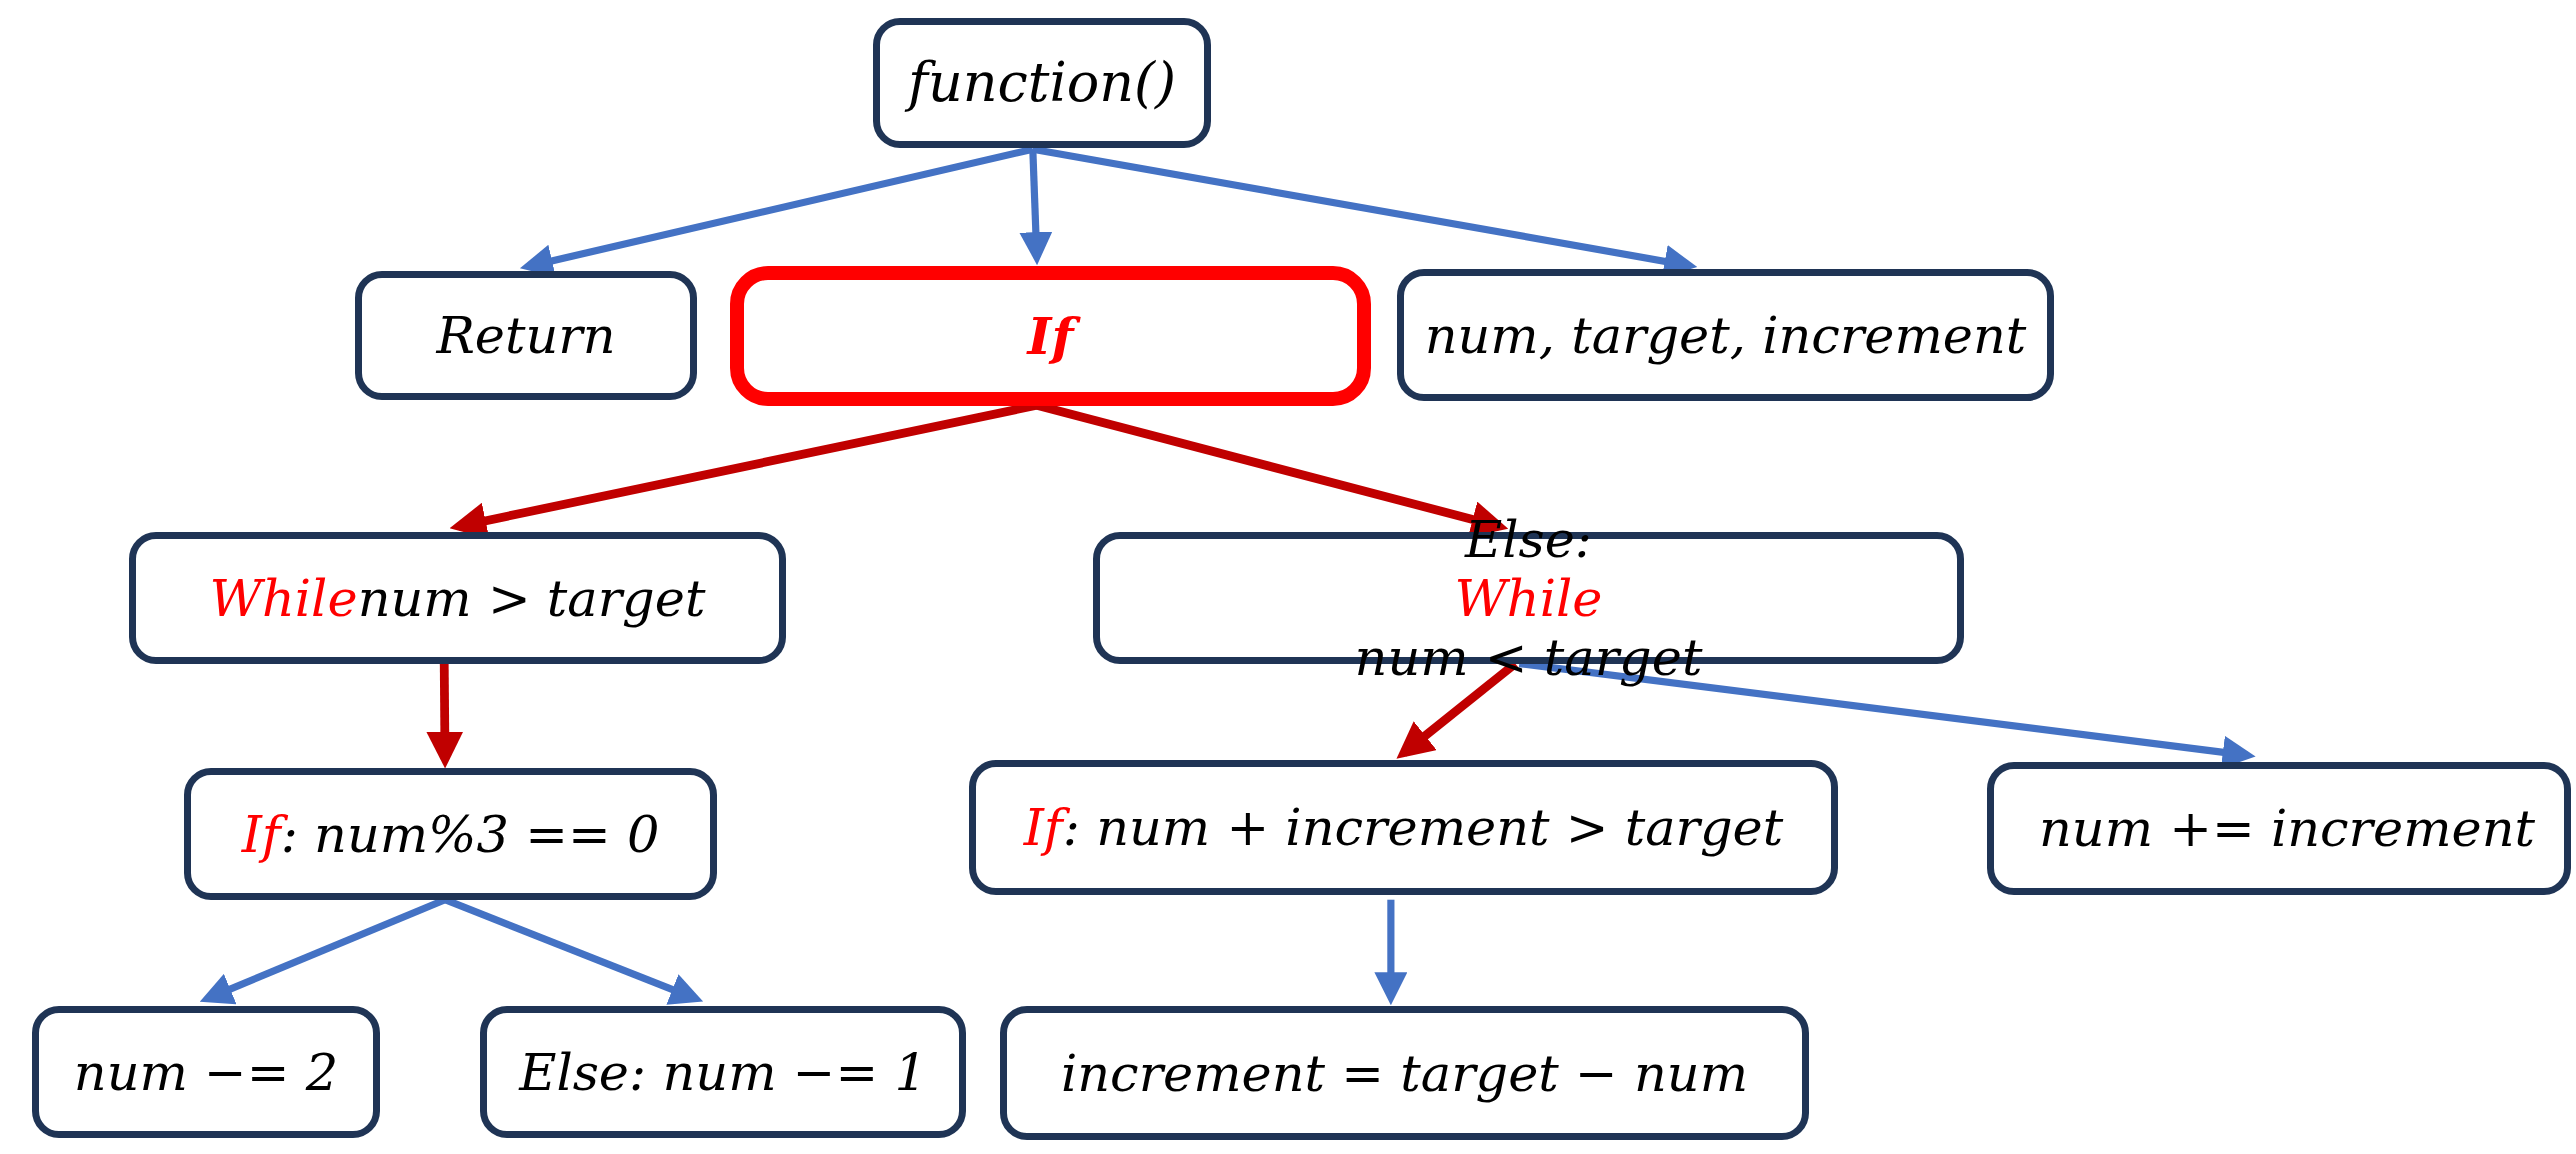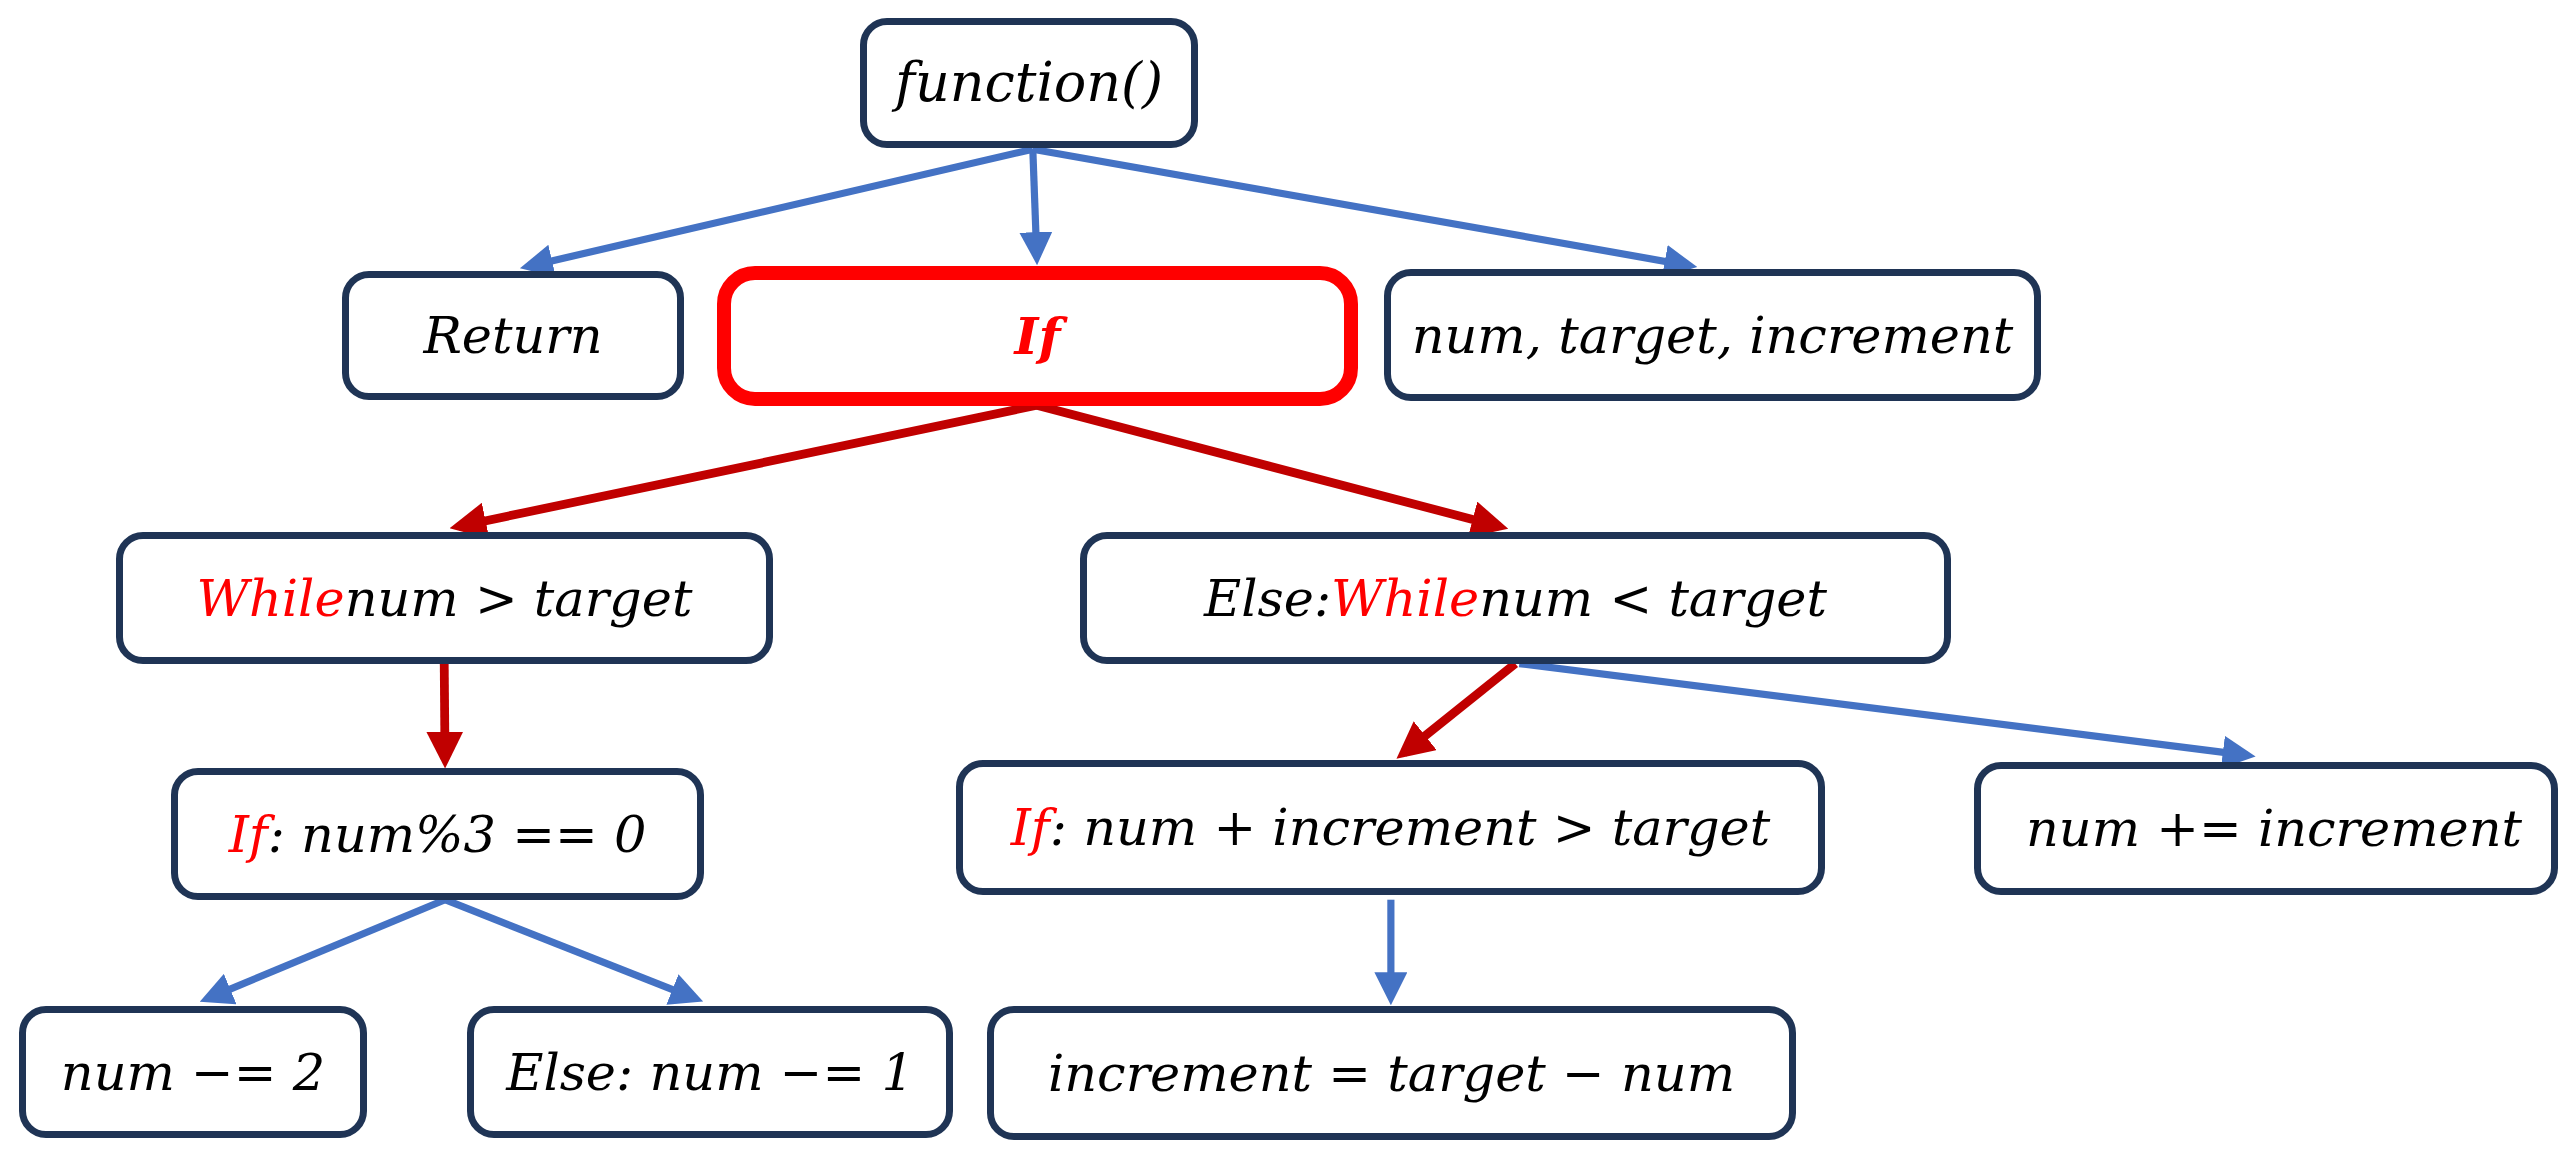--- a/index.html
+++ b/index.html
@@ -28,20 +28,21 @@
     border: 7.2px solid var(--node-border);
     border-radius: 27px;
     display: flex;
     align-items: center;
     justify-content: center;
     font-style: italic;
     font-size: 51px;
     color: var(--text);
     white-space: nowrap;
     z-index: 2;
+    margin-left: 13px;
   }
   .node .kw { color: var(--keyword-text); }
   .node-function { font-size: 54px; }
   .node-mutation {
     border: 14.4px solid var(--highlight-border);
     border-radius: 38px;
     color: var(--keyword-text);
   }
   .node-mutation .kw { font-weight: bold; }
 </style>
@@ -86,21 +87,21 @@
 
   <div class="node" style="left:1384px; top:269px; width:657px; height:132px;">
     <span>num, target, increment</span>
   </div>
 
   <div class="node" style="left:116px; top:532px; width:657px; height:132px;">
     <span class="kw">While</span>
       <span> num &gt; target</span>
   </div>
 
-  <div class="node" style="left:1080px; top:532px; width:871px; height:132px;">
+  <div class="node" style="left:1080px; top:532px; width:871px; height:132px;flex-direction:column;">
     <span>Else:</span>
       <span class="kw">While</span>
       <span> num &lt; target</span>
   </div>
 
   <div class="node" style="left:171px; top:768px; width:533px; height:132px;">
     <span class="kw">If</span>
       <span>: num%3 == 0</span>
   </div>
 

